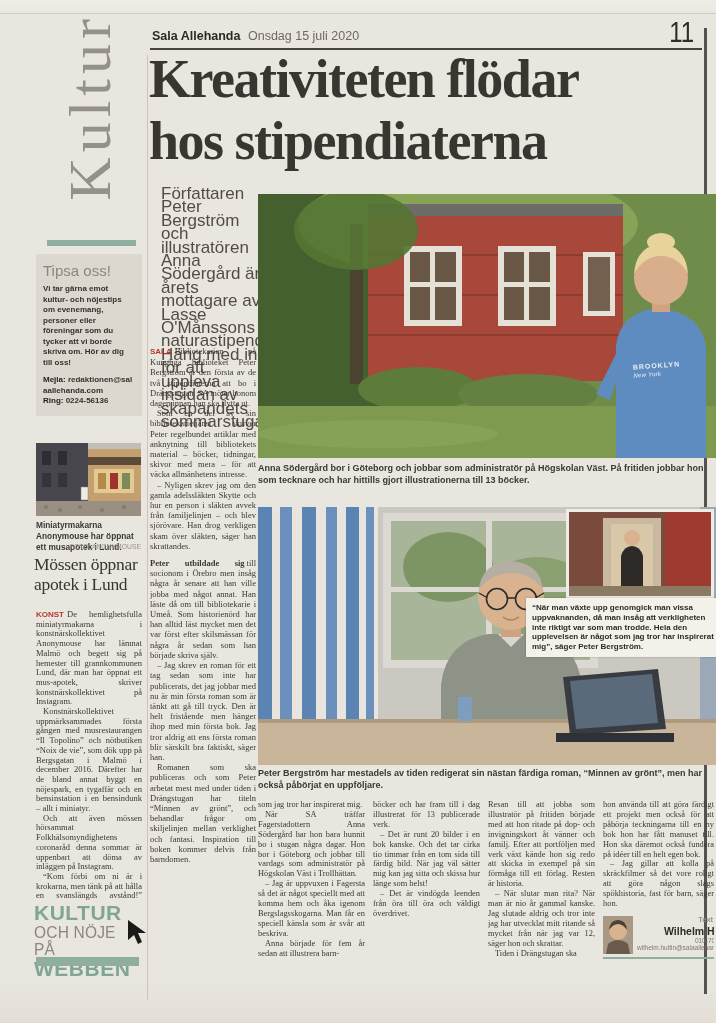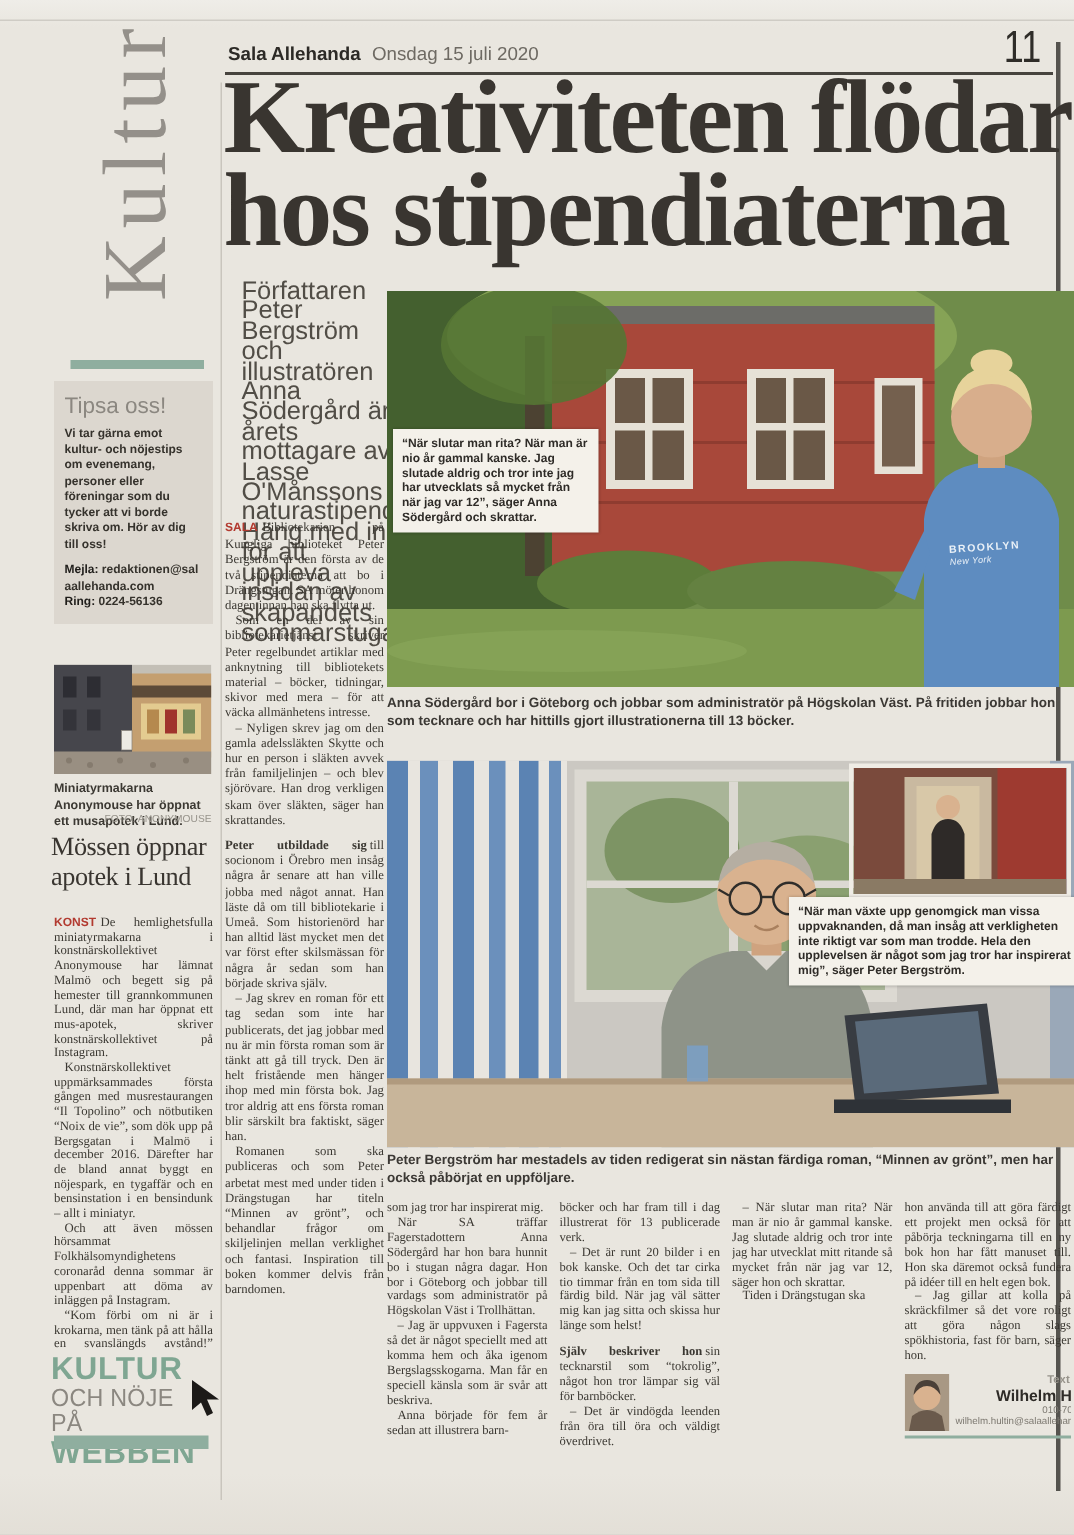--- a/index.html
+++ b/index.html
@@ -45,21 +45,21 @@
   .kicker-red{color:#b23a30;font-weight:bold;font-family:"Liberation Sans","DejaVu Sans",sans-serif;font-size:8px;margin-right:3px;}
   .webben{left:34px;top:902px;width:110px;line-height:1;}
   .webben-l1{font-size:21px;font-weight:bold;color:#7fa692;letter-spacing:.5px;}
   .webben-l2{font-size:16.5px;color:#8b8780;letter-spacing:.2px;margin:1px 0;transform:scaleX(.94);transform-origin:left;}
   .webben-l3{font-size:21px;font-weight:bold;color:#7fa692;letter-spacing:.5px;}
   .cursor-icon{position:absolute;right:-4px;top:18px;}
   .bar-webben{left:36px;top:957px;width:103px;height:9px;}
 
   
   .headline{left:149px;top:48px;width:566px;font-weight:bold;color:#393530;
-      font-size:70px;line-height:62px;letter-spacing:-1.5px;}
+      font-size:54px;line-height:62px;letter-spacing:-1.5px;}
   .standfirst{left:161px;top:187px;width:104px;font-size:17px;line-height:13.4px;color:#514d46;}
 
   .photo{overflow:hidden;}
   .photo-anna{left:258px;top:194px;width:458px;height:264px;}
   .photo-peter{left:258px;top:507px;width:458px;height:258px;}
   .inset-quote{position:absolute;background:#f4f1ea;padding:5px 6px;font-size:8px;font-weight:bold;line-height:9.8px;color:#2e2b27;box-shadow:0 0 2px rgba(0,0,0,.25);}
   .quote-anna{left:4px;top:92px;width:125px;}
   .quote-peter{left:268px;top:91px;width:184px;}
   .inset-photo{position:absolute;left:308px;top:2px;width:148px;height:90px;border:3px solid #efece5;box-sizing:border-box;overflow:hidden;}
   .shirt-text{position:absolute;left:375px;top:168px;color:#e9f0f7;font-weight:bold;font-size:7px;transform:rotate(-4deg);letter-spacing:1px;line-height:8px;}
@@ -201,21 +201,20 @@
       <ellipse cx="270" cy="200" rx="70" ry="20" fill="#648141"></ellipse>
       <rect x="0" y="212" width="458" height="52" fill="#7d9a4f"></rect>
       <ellipse cx="120" cy="240" rx="120" ry="14" fill="#8aa85c" opacity="0.6"></ellipse>
       <path d="M358,264 L358,152 Q362,118 400,114 Q442,118 448,152 L448,264 Z" fill="#5e8cc0"></path>
       <path d="M358,160 L338,200 L352,206 L362,175 Z" fill="#5e8cc0"></path>
       <rect x="394" y="100" width="18" height="18" fill="#cfa37f"></rect>
       <circle cx="403" cy="84" r="27" fill="#d8ae8c"></circle>
       <path d="M376,80 Q378,52 403,50 Q428,52 430,80 Q420,62 403,62 Q386,62 376,80 Z" fill="#e7d39b"></path>
       <ellipse cx="403" cy="48" rx="14" ry="9" fill="#e7d39b"></ellipse>
     </svg>
-    <div class="inset-quote quote-anna">“När slutar man rita? När man är nio år gammal kanske. Jag slutade aldrig och tror inte jag har utvecklats så mycket från när jag var 12”, säger Anna Södergård och skrattar.</div>
     <div class="shirt-text">
       <div>BROOKLYN</div>
       <div class="l2">New York</div>
     </div>
   </div>
   <div class="abs photo-caption cap-anna">Anna Södergård bor i Göteborg och jobbar som administratör på Högskolan Väst. På fritiden jobbar hon som tecknare och har hittills gjort illustrationerna till 13 böcker.</div>
 
   <div class="abs photo photo-peter">
     <svg width="458" height="258" viewBox="0 0 458 258">
       <rect width="458" height="258" fill="#cbc8c2"></rect>
@@ -278,25 +277,25 @@
   <div class="abs col col-2">
     <p class="first">som jag tror har inspirerat mig.</p>
     <p>När SA träffar Fagerstadottern Anna Södergård har hon bara hunnit bo i stugan några dagar. Hon bor i Göteborg och jobbar till vardags som administratör på Högskolan Väst i Trollhättan.</p>
     <p>– Jag är uppvuxen i Fagersta så det är något speciellt med att komma hem och åka igenom Bergslagsskogarna. Man får en speciell känsla som är svår att beskriva.</p>
     <p>Anna började för fem år sedan att illustrera barn-</p>
   </div>
 
   <div class="abs col col-3">
     <p class="first">böcker och har fram till i dag illustrerat för 13 publicerade verk.</p>
     <p>– Det är runt 20 bilder i en bok kanske. Och det tar cirka tio timmar från en tom sida till färdig bild. När jag väl sätter mig kan jag sitta och skissa hur länge som helst!</p>
-    <p class="lead"><span class="lead-b">Själv beskriver hon</span><span>sin tecknarstil som “tokrolig”, något hon tror lämpar sig väl för barnböcker.</span></p>
     <p>– Det är vindögda leenden från öra till öra och väldigt överdrivet.</p>
   </div>
 
   <div class="abs col col-4">
+    <p class="first">Resan till att jobba som illustratör på fritiden började med att hon ritade på dop- och invigningskort åt vänner och familj. Efter att portföljen med verk växt kände hon sig redo att skicka in exempel på sin förmåga till ett förlag. Resten är historia.</p>
     <p>– När slutar man rita? När man är nio år gammal kanske. Jag slutade aldrig och tror inte jag har utvecklat mitt ritande så mycket från när jag var 12, säger hon och skrattar.</p>
     <p>Tiden i Drängstugan ska</p>
   </div>
 
   <div class="abs col col-5">
     <p class="first">hon använda till att göra färdigt ett projekt men också för att påbörja teckningarna till en ny bok hon har fått manuset till. Hon ska däremot också fundera på idéer till en helt egen bok.</p>
     <p>– Jag gillar att kolla på skräckfilmer så det vore roligt att göra någon slags spökhistoria, fast för barn, säger hon.</p>
     <div class="byline">
       <div class="byline-avatar">
         <svg width="30" height="38" viewBox="0 0 30 38">

